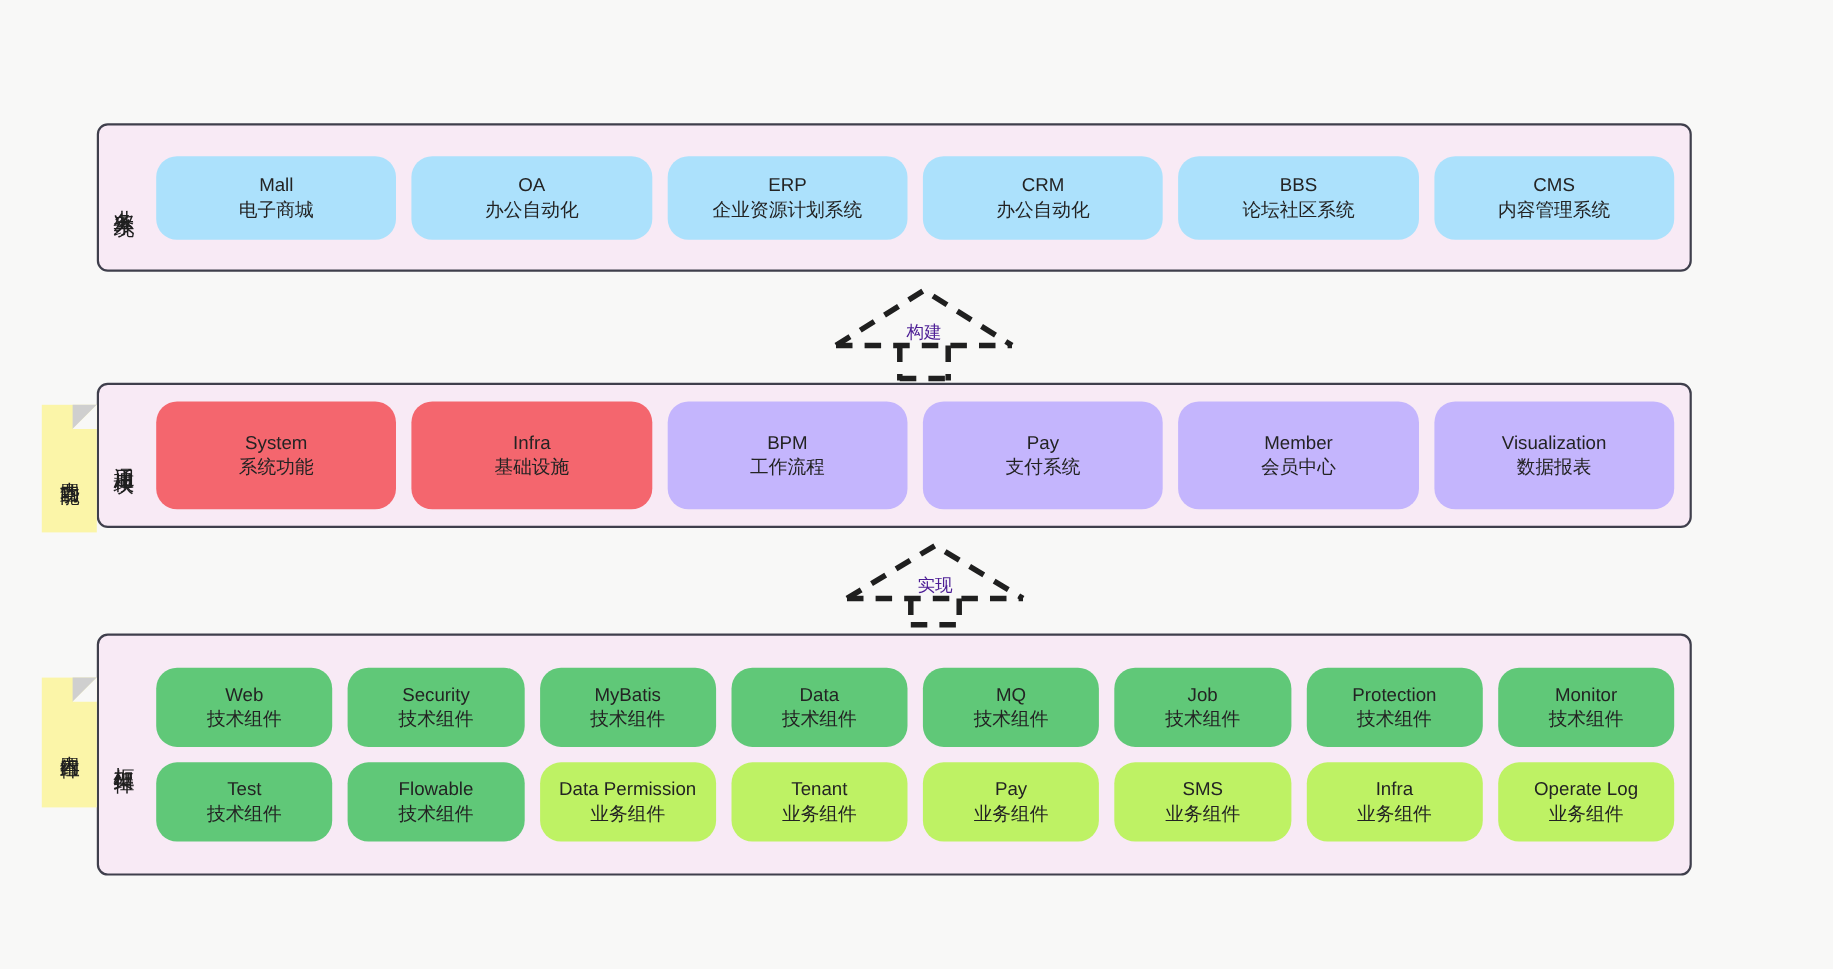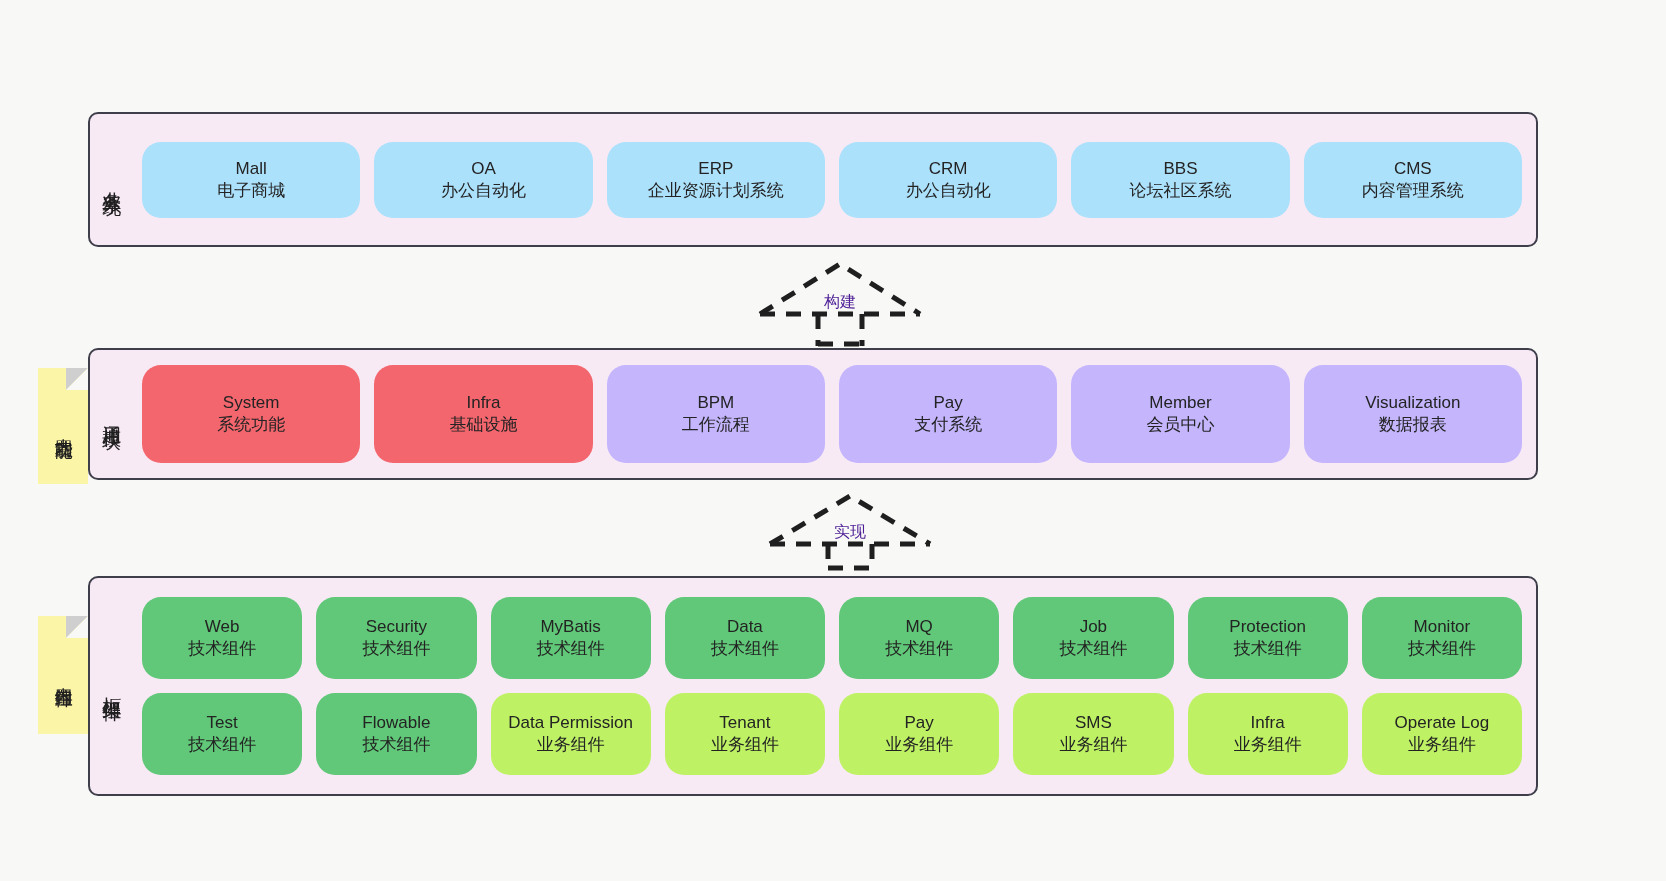--- a/index.html
+++ b/index.html
@@ -72,21 +72,21 @@
   .c-greenlight { background: #bef264; }
 
   
   #layer-business { left: 88px;  top: 112px; width: 1450px; height: 135px; }
   #layer-business .cell { height: 76px; }
 
   #layer-common   { left: 88px;  top: 348px; width: 1450px; height: 132px; }
   #layer-common .cell { height: 98px; }
 
   #layer-framework{ left: 88px;  top: 576px; width: 1450px; height: 220px; }
-  #layer-framework .cell { height: 82px; }
+  #layer-framework .cell { height: 72px; }
 
   
   .note {
     position: absolute;
     width: 50px;
     background: #fbf5a8;
     color: #1f1f1f;
     font-size: 18px;
     letter-spacing: 1px;
     line-height: 1.18;

